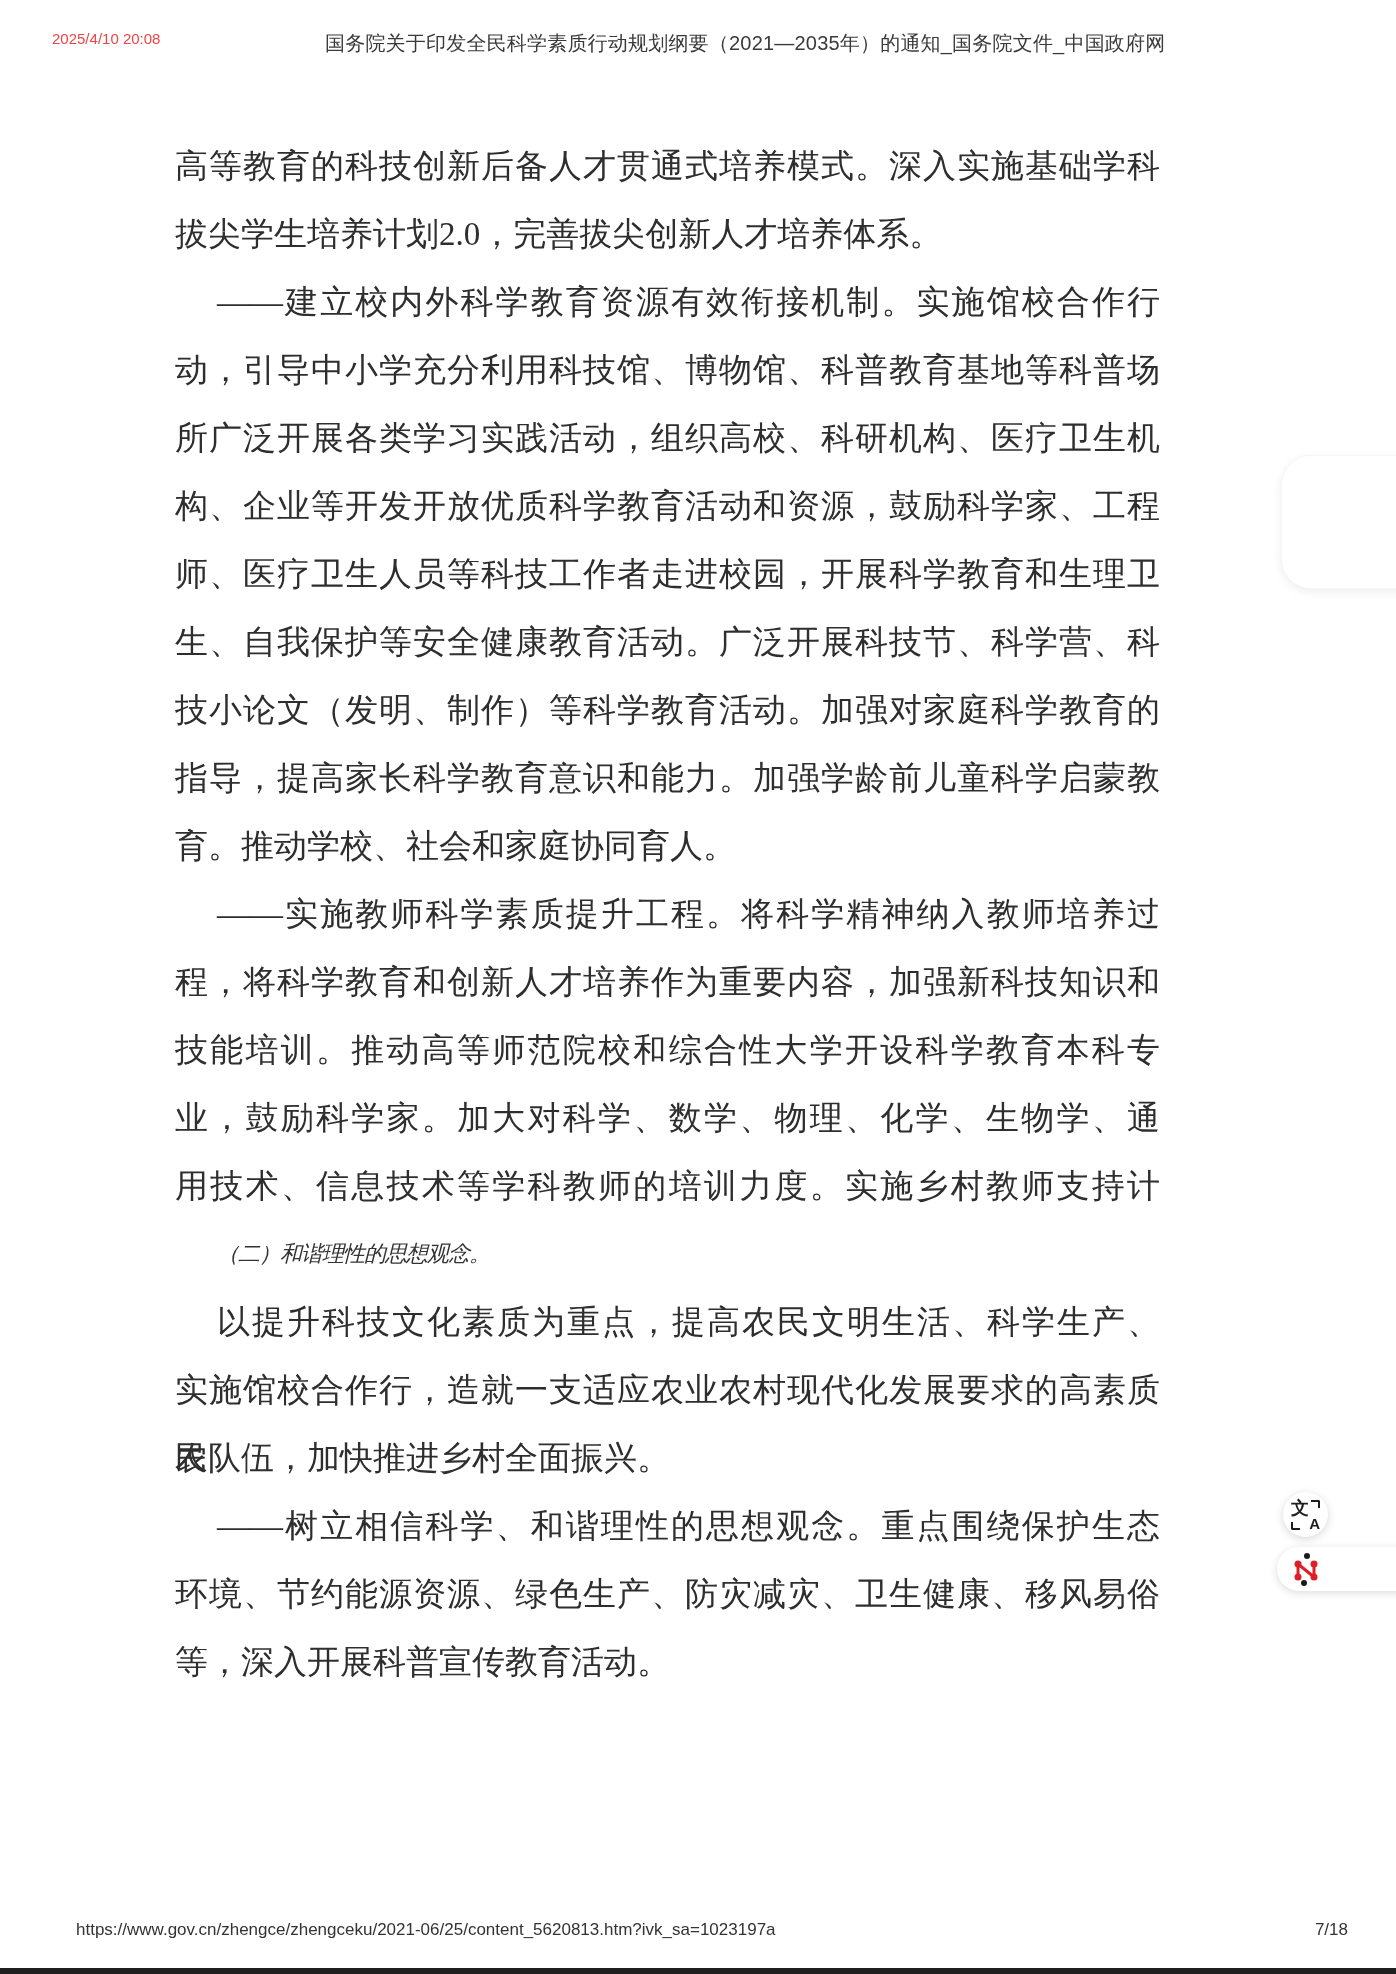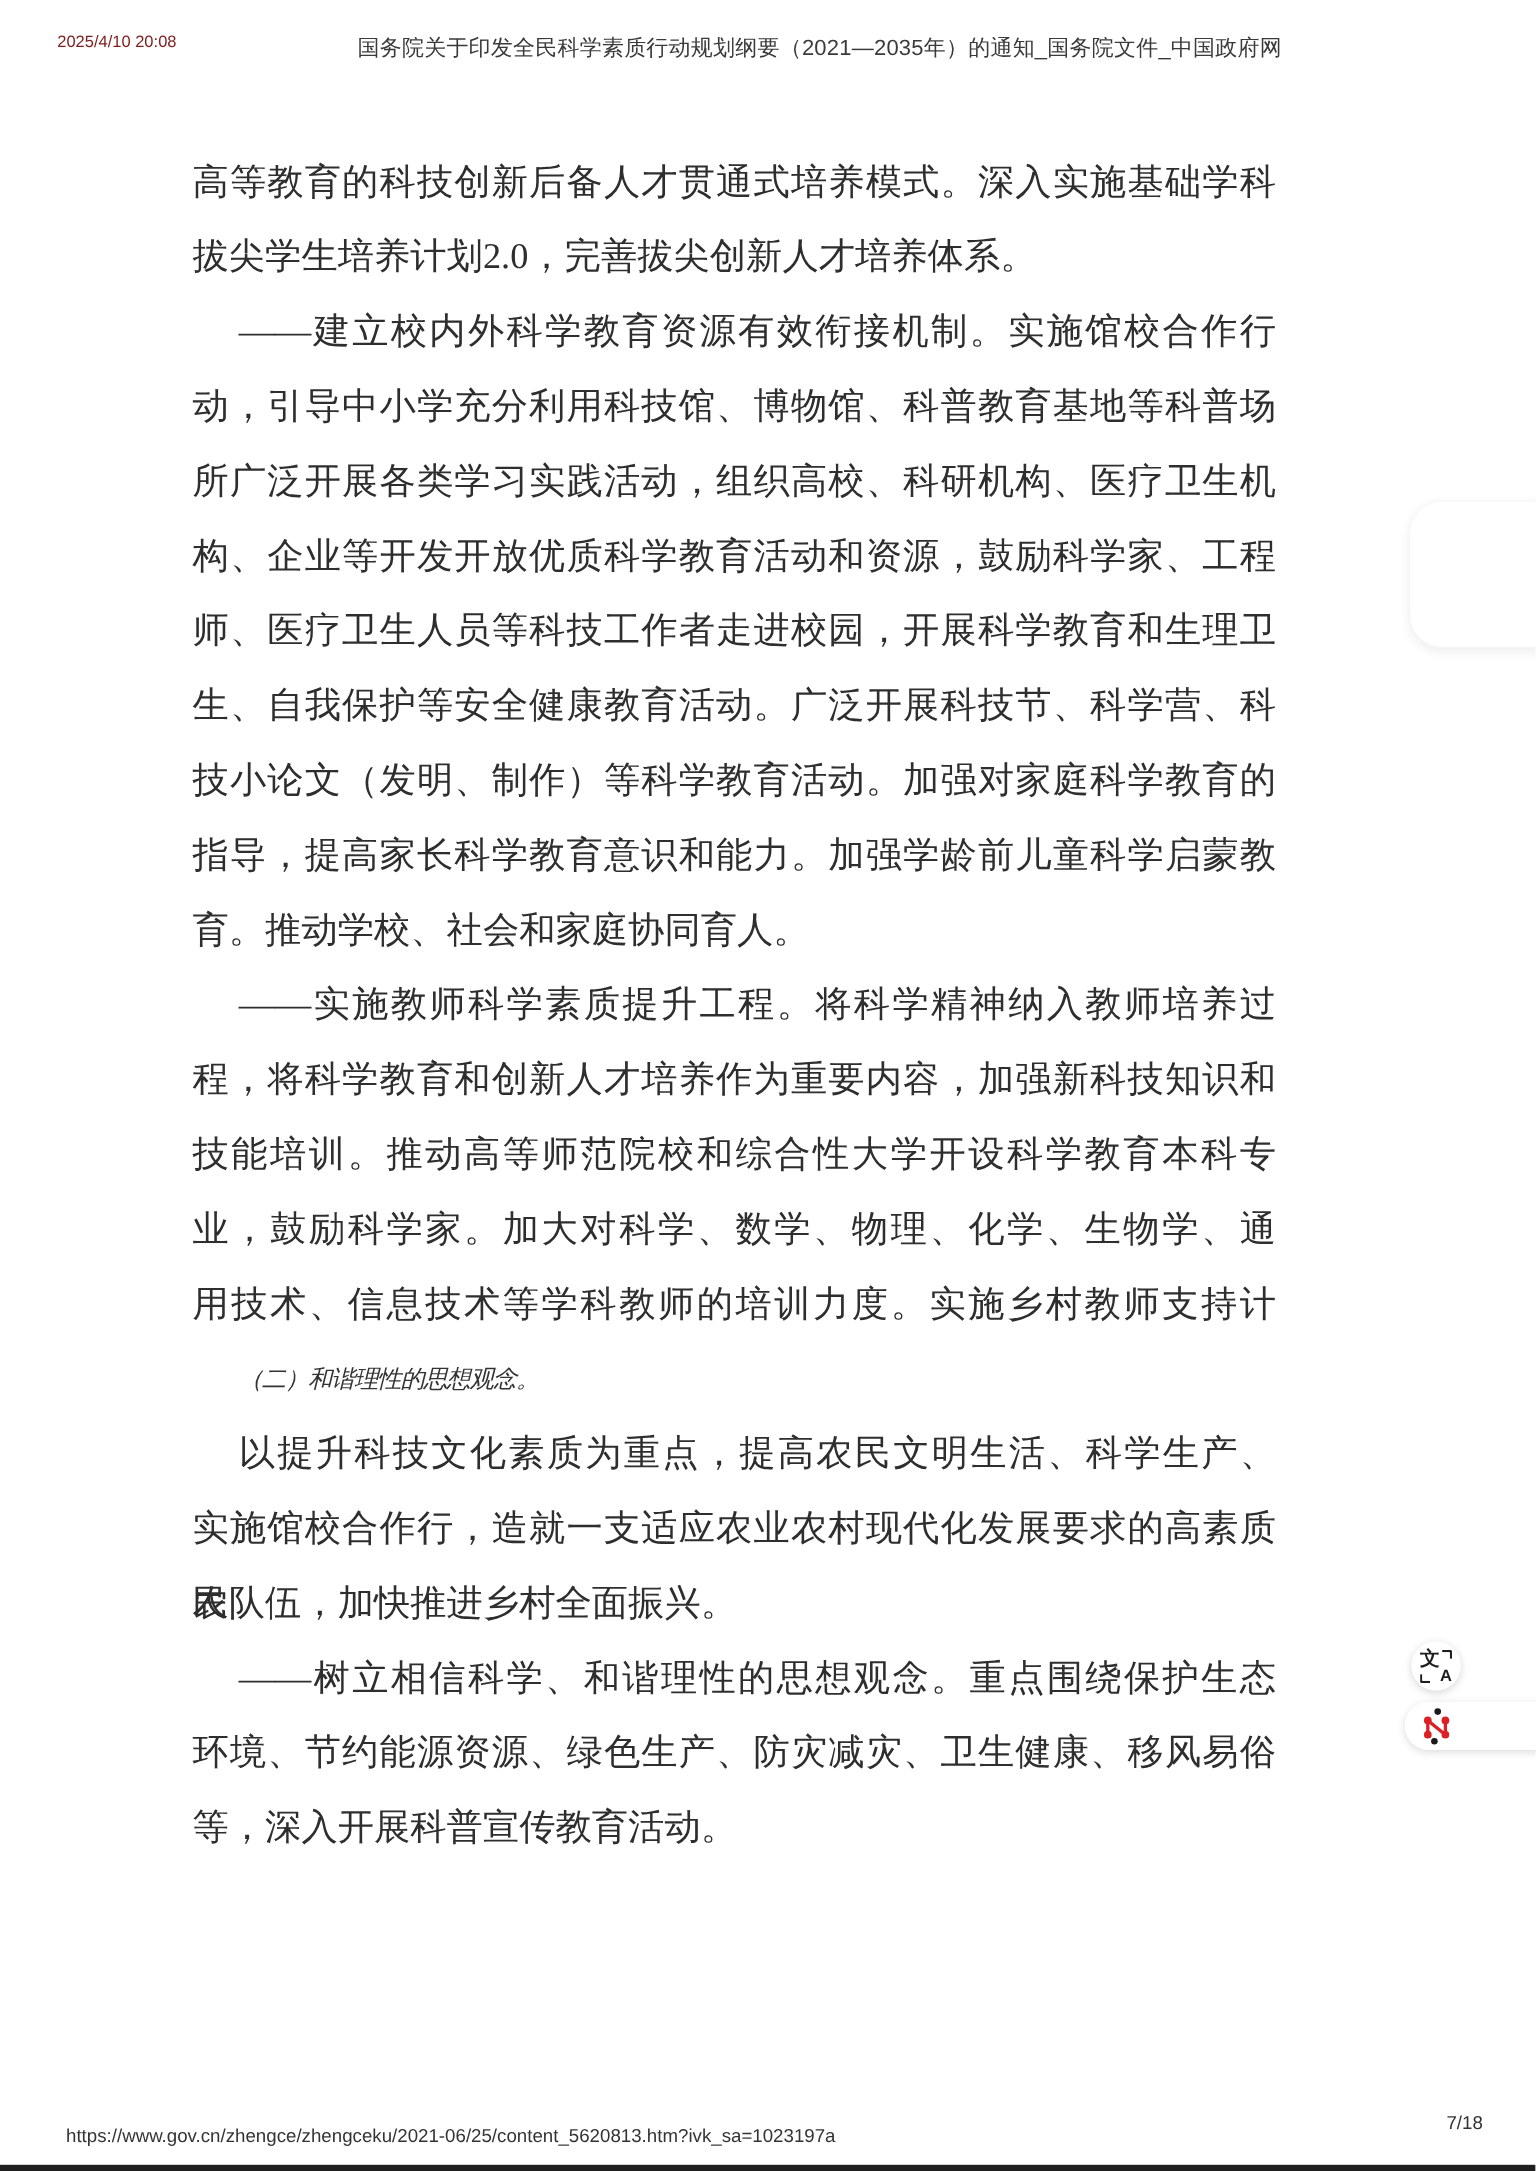--- a/index.html
+++ b/index.html
@@ -4,30 +4,30 @@
 <style>
   html,body{margin:0;padding:0;}
   body{
     width:1396px;height:1974px;position:relative;overflow:hidden;
     background:#ffffff;
     font-family:"Liberation Serif","DejaVu Serif",serif;
   }
   
   .hdr-date{
     position:absolute;left:52px;top:30px;
-    font-family:"Liberation Sans",sans-serif;font-size:15px;color:#7f1d1d;
+    font-family:"Liberation Sans",sans-serif;font-size:15px;color:#ef4444;
   }
   .hdr-title{
     position:absolute;left:325px;top:30px;
     font-family:"Liberation Sans",sans-serif;font-size:20px;color:#3a3a3a;
     letter-spacing:0.2px;white-space:nowrap;
   }
   .ftr-url{
-    position:absolute;left:60px;top:1920px;
-    font-family:"Liberation Sans",sans-serif;font-size:17px;color:#333333;margin-top:12px;
+    position:absolute;left:76px;top:1920px;
+    font-family:"Liberation Sans",sans-serif;font-size:17px;color:#333333;
   }
   .ftr-page{
     position:absolute;right:48px;top:1920px;
     font-family:"Liberation Sans",sans-serif;font-size:17px;color:#333333;
   }
   .bottom-bar{
     position:absolute;left:0;top:1968px;width:1396px;height:6px;background:#1f1f1f;
   }
   
   .textblock{position:absolute;left:175px;top:132px;width:985px;}

